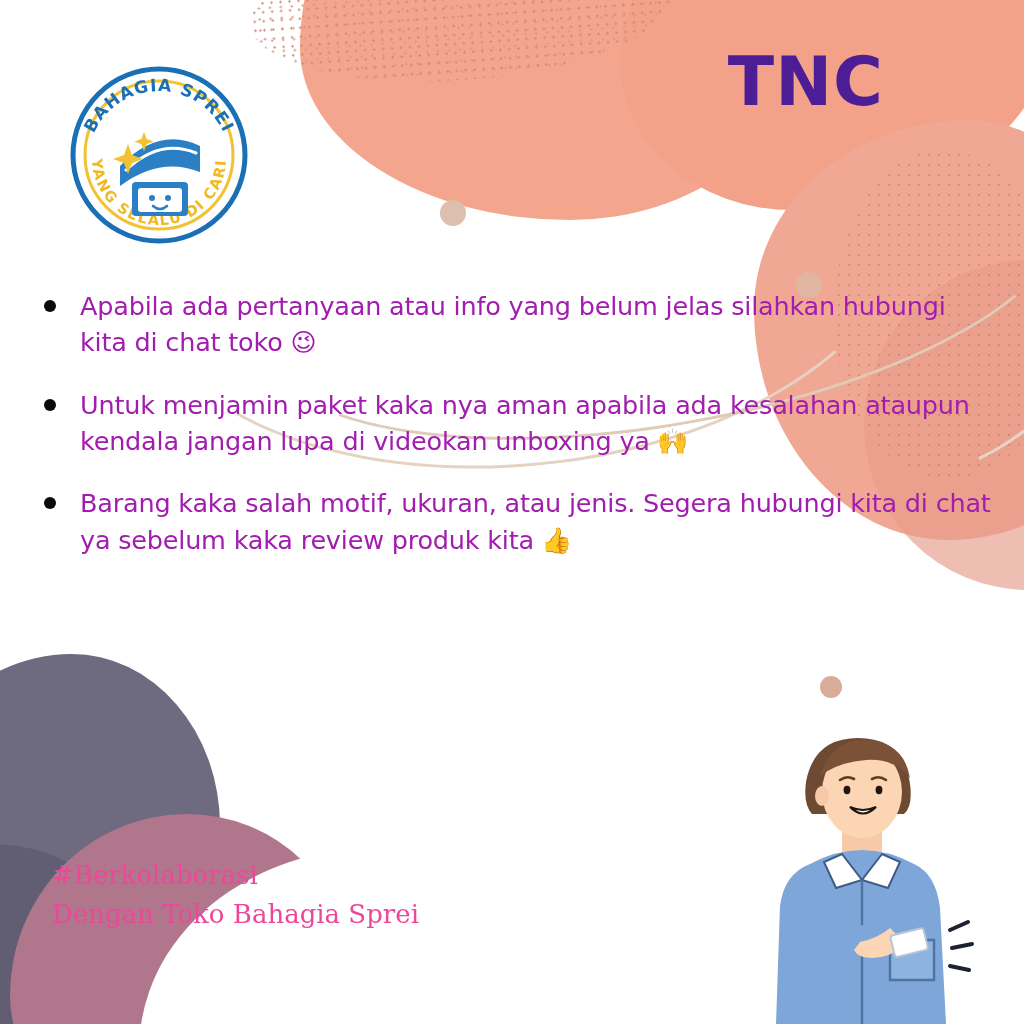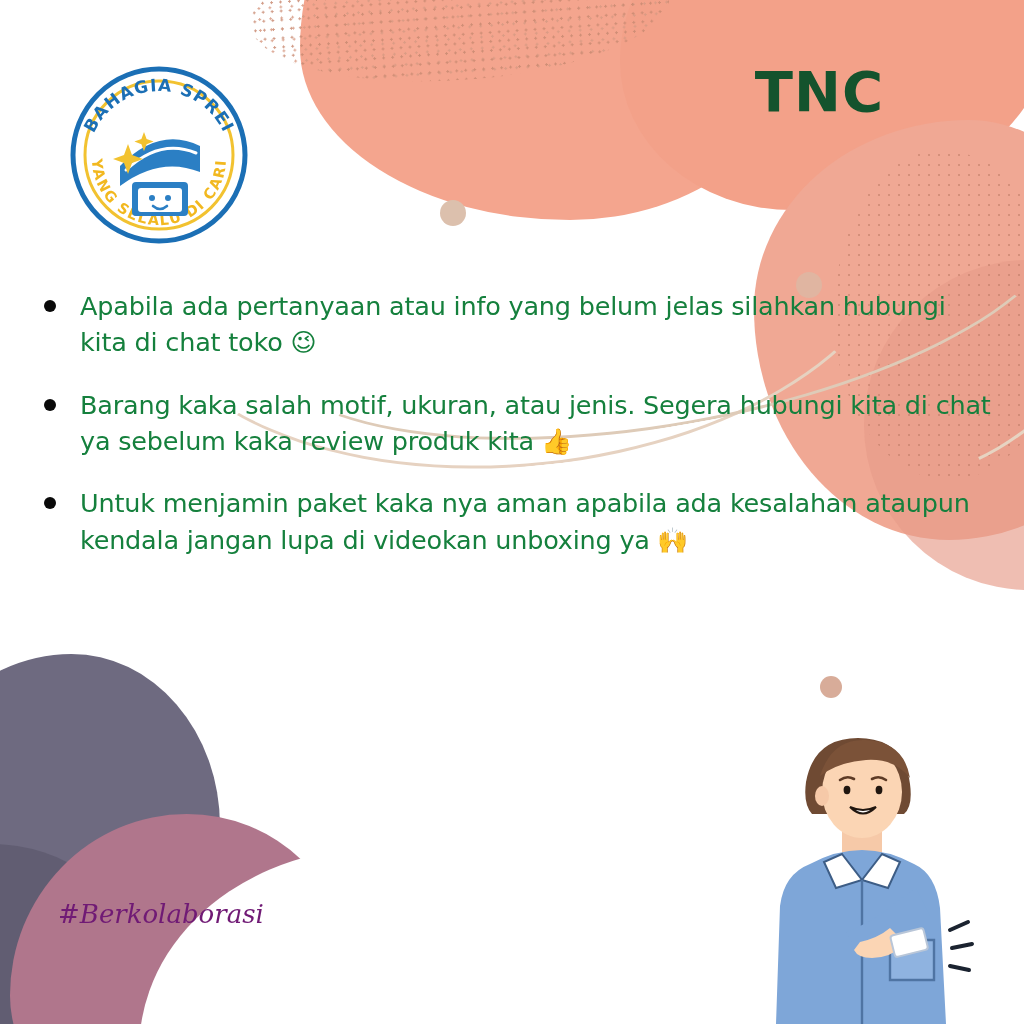--- a/index.html
+++ b/index.html
@@ -178,27 +178,27 @@
     top: 62px;
     left: 66px;
     width: 186px;
     height: 186px;
   }
   .logo svg { display: block; }
 
   
   .title {
     position: absolute;
-    top: 64px;
+    top: 48px;
     right: 140px;
     font-family: "DejaVu Sans", sans-serif;
     font-weight: bold;
-    font-size: 56px;
+    font-size: 68px;
     letter-spacing: 1px;
-    color: #14532d;
+    color: #4c1d95;
     line-height: 1;
   }
 
   
   .list {
     position: absolute;
     top: 288px;
     left: 44px;
     width: 960px;
   }
@@ -212,40 +212,38 @@
     width: 12px;
     height: 12px;
     border-radius: 50%;
     background: #0a0a0a;
     margin: 12px 24px 0 0;
   }
   .item .text {
     font-family: "DejaVu Sans", sans-serif;
     font-size: 25.5px;
     line-height: 1.42;
-    color: #15803d;
+    color: #a21caf;
     max-width: 915px;
     letter-spacing: -0.2px;
   }
   .emoji {
     font-family: "DejaVu Sans", sans-serif;
     font-size: 25px;
   }
 
   
   .footer {
     position: absolute;
     left: 52px;
     bottom: 90px;
     font-family: "DejaVu Serif", serif;
-    font-style: italic;
     font-size: 26px;
     line-height: 1.5;
-    color: #701a75;
-    margin-left: 6px;
+    color: #ec4899;
   }
 
   
   .person {
     position: absolute;
     right: 10px;
     bottom: 0;
     width: 300px;
     height: 320px;
   }
@@ -315,39 +313,40 @@
       <div class="bullet"></div>
       <div class="text">
         <span>Apabila ada pertanyaan atau info yang belum jelas silahkan hubungi kita di chat toko</span>
         <span class="emoji">😉</span>
       </div>
     </div>
 
     <div class="item">
       <div class="bullet"></div>
       <div class="text">
+        <span>Untuk menjamin paket kaka nya aman apabila ada kesalahan ataupun kendala jangan lupa di videokan unboxing ya</span>
+        <span class="emoji">🙌</span>
+      </div>
+    </div>
+
+    <div class="item">
+      <div class="bullet"></div>
+      <div class="text">
         <span>Barang kaka salah motif, ukuran, atau jenis. Segera hubungi kita di chat ya sebelum kaka review produk kita</span>
         <span class="emoji">👍</span>
       </div>
     </div>
 
-    <div class="item">
-      <div class="bullet"></div>
-      <div class="text">
-        <span>Untuk menjamin paket kaka nya aman apabila ada kesalahan ataupun kendala jangan lupa di videokan unboxing ya</span>
-        <span class="emoji">🙌</span>
-      </div>
-    </div>
-
 
 
   </div>
 
   <div class="footer">
     <div>#Berkolaborasi</div>
+    <div>Dengan Toko Bahagia Sprei</div>
   </div>
 
   <div class="person">
     <svg viewBox="0 0 300 320" width="300" height="320" aria-hidden="true">
 
       <path d="M92 78 q8 -44 52 -44 q46 0 52 46 q3 22 -6 30 l-92 0 q-9 -10 -6 -32 z" fill="#6f4a33"></path>
 
       <path d="M128 118 h40 v34 h-40 z" fill="#f6c9a8"></path>
 
       <ellipse cx="148" cy="88" rx="40" ry="46" fill="#fbd5b4"></ellipse>

